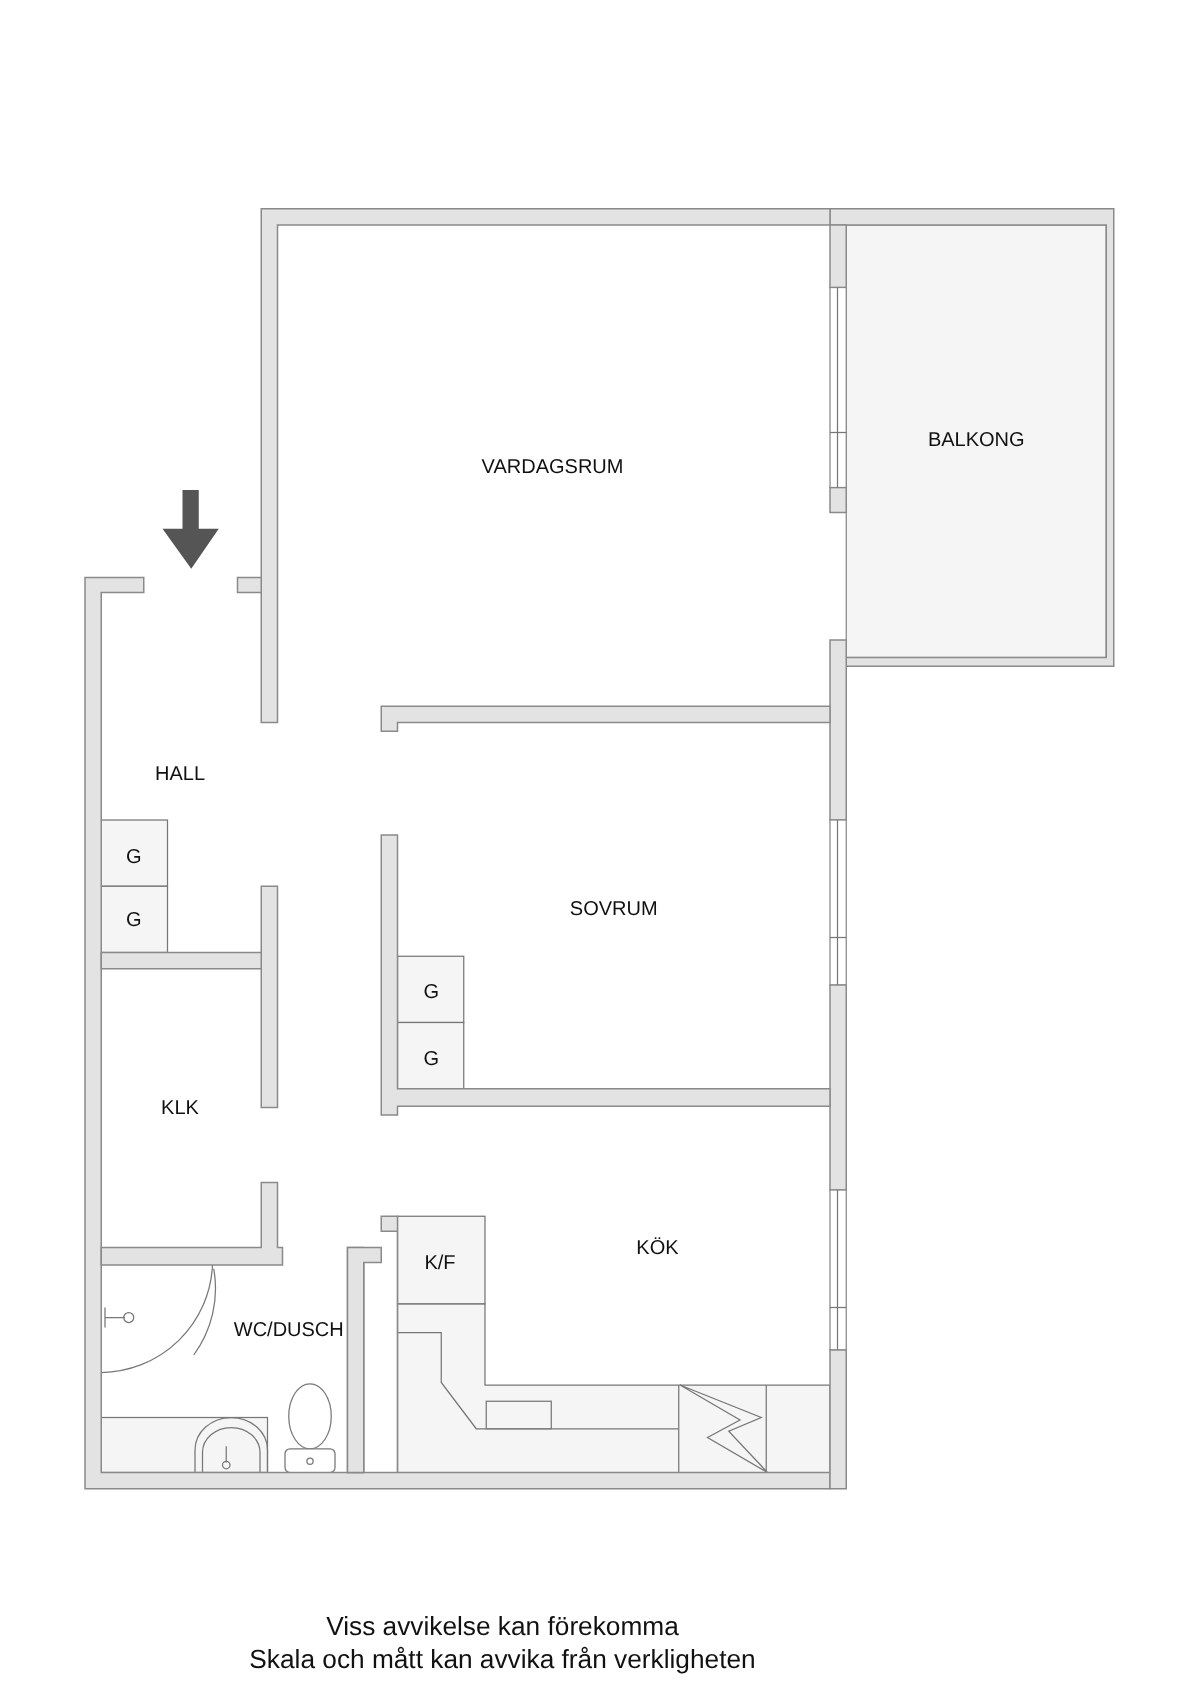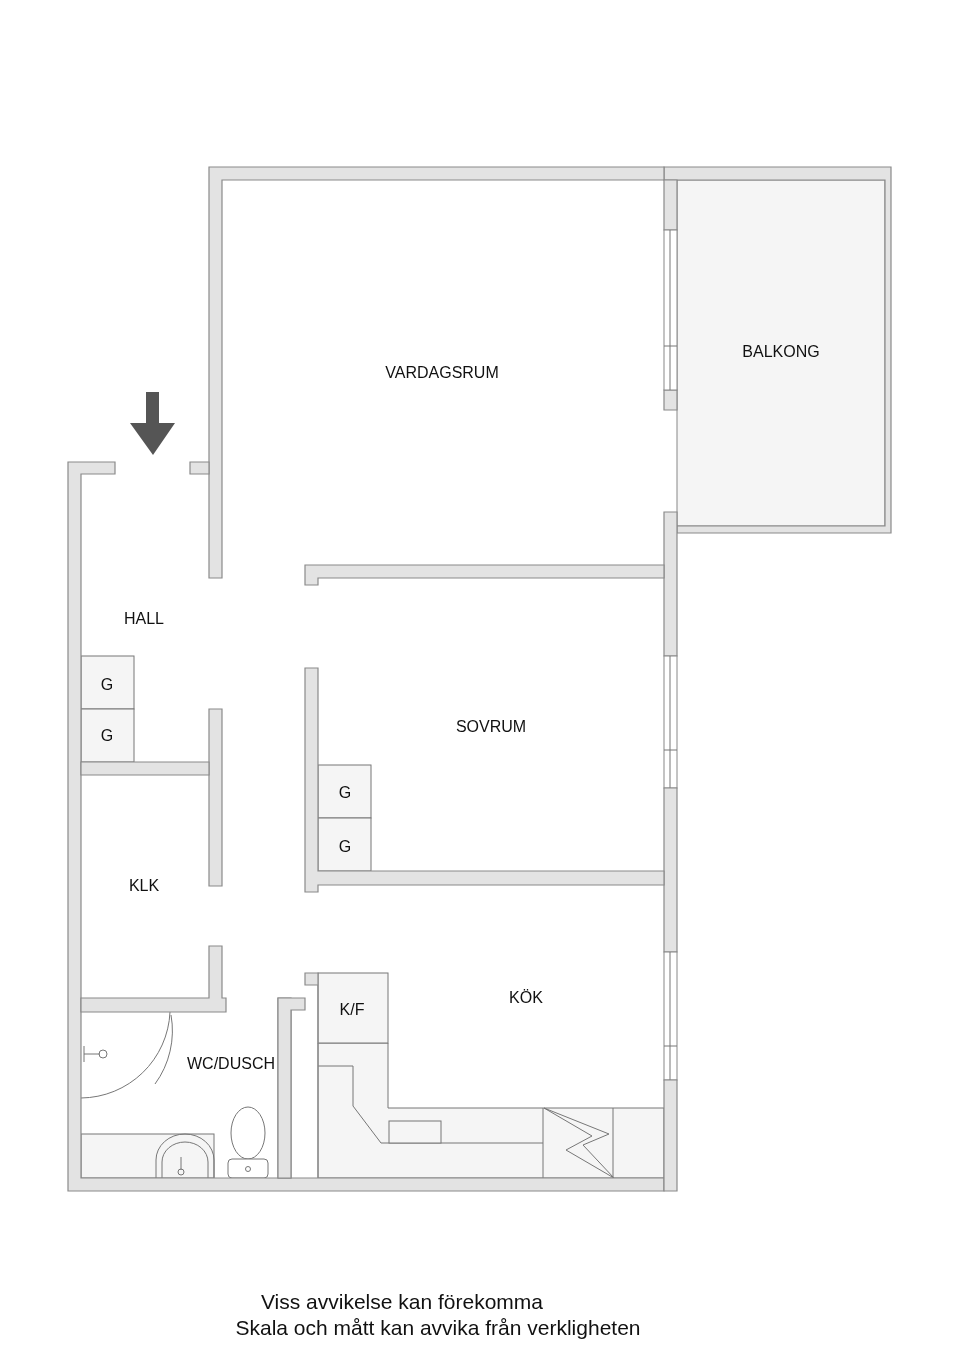--- a/index.html
+++ b/index.html
@@ -84,13 +84,13 @@
   <text class="lbl" x="231" y="1069">WC/DUSCH</text>
   <text class="lbl" x="526" y="1003">KÖK</text>
   <text class="lbl" x="107" y="690">G</text>
   <text class="lbl" x="107" y="741">G</text>
   <text class="lbl" x="345" y="798">G</text>
   <text class="lbl" x="345" y="852">G</text>
   <text class="lbl" x="352" y="1015">K/F</text>
 </svg>
 
 <div class="footer" style="top:1289px;">Viss avvikelse kan förekomma</div>
-<div class="footer" style="top:1315px;padding-left:36px;">Skala och mått kan avvika från verkligheten</div>
+<div class="footer" style="top:1315px;">Skala och mått kan avvika från verkligheten</div>
 
 </body></html>

